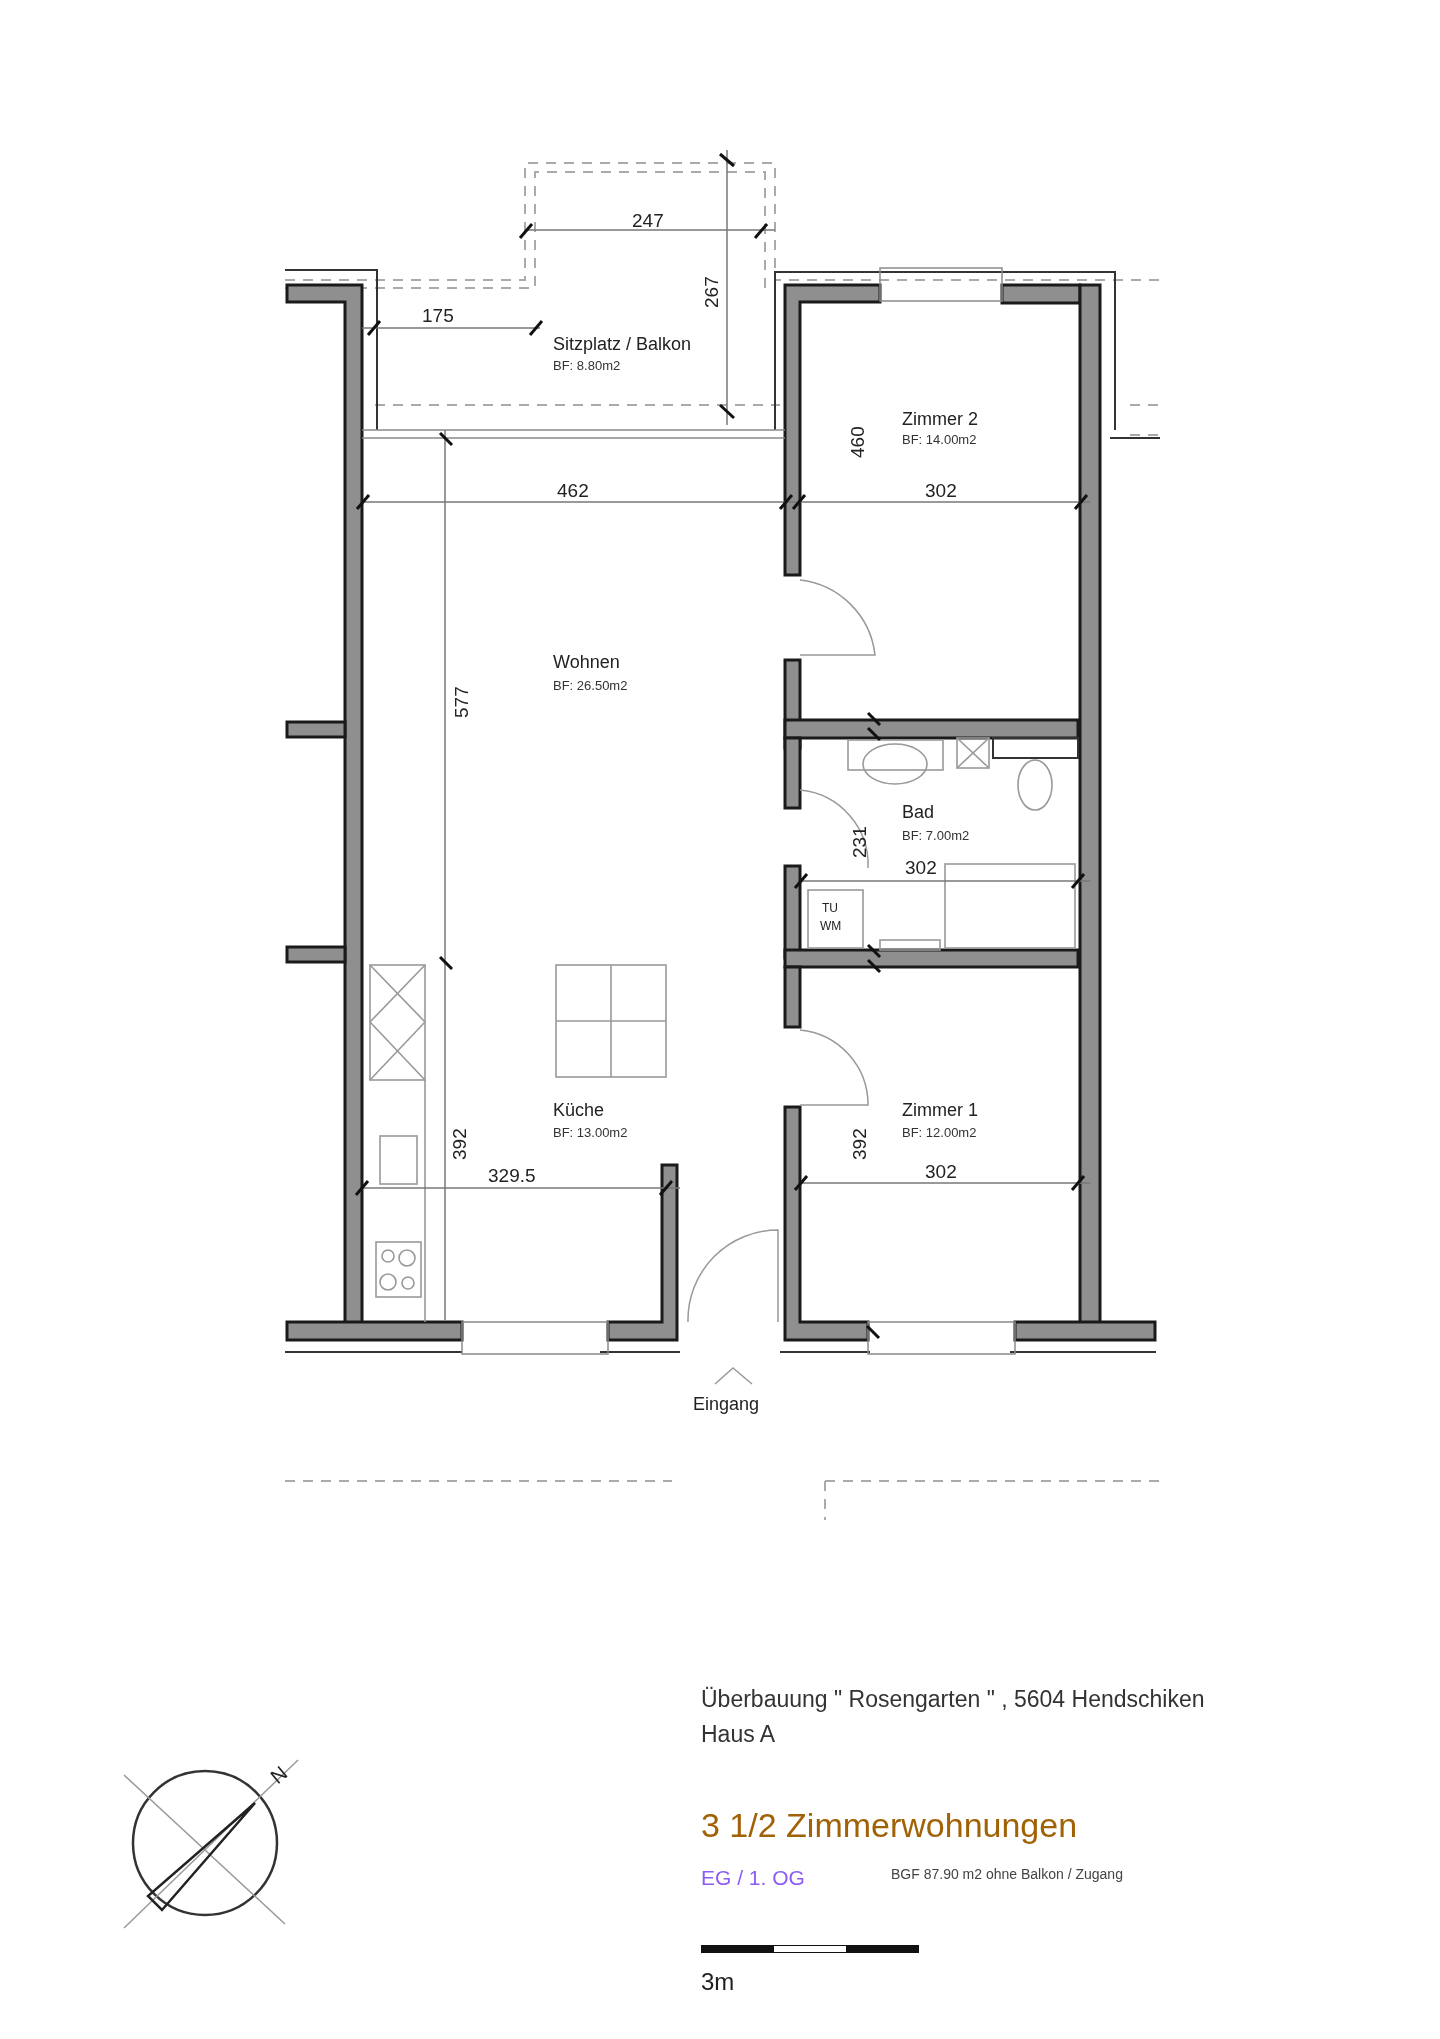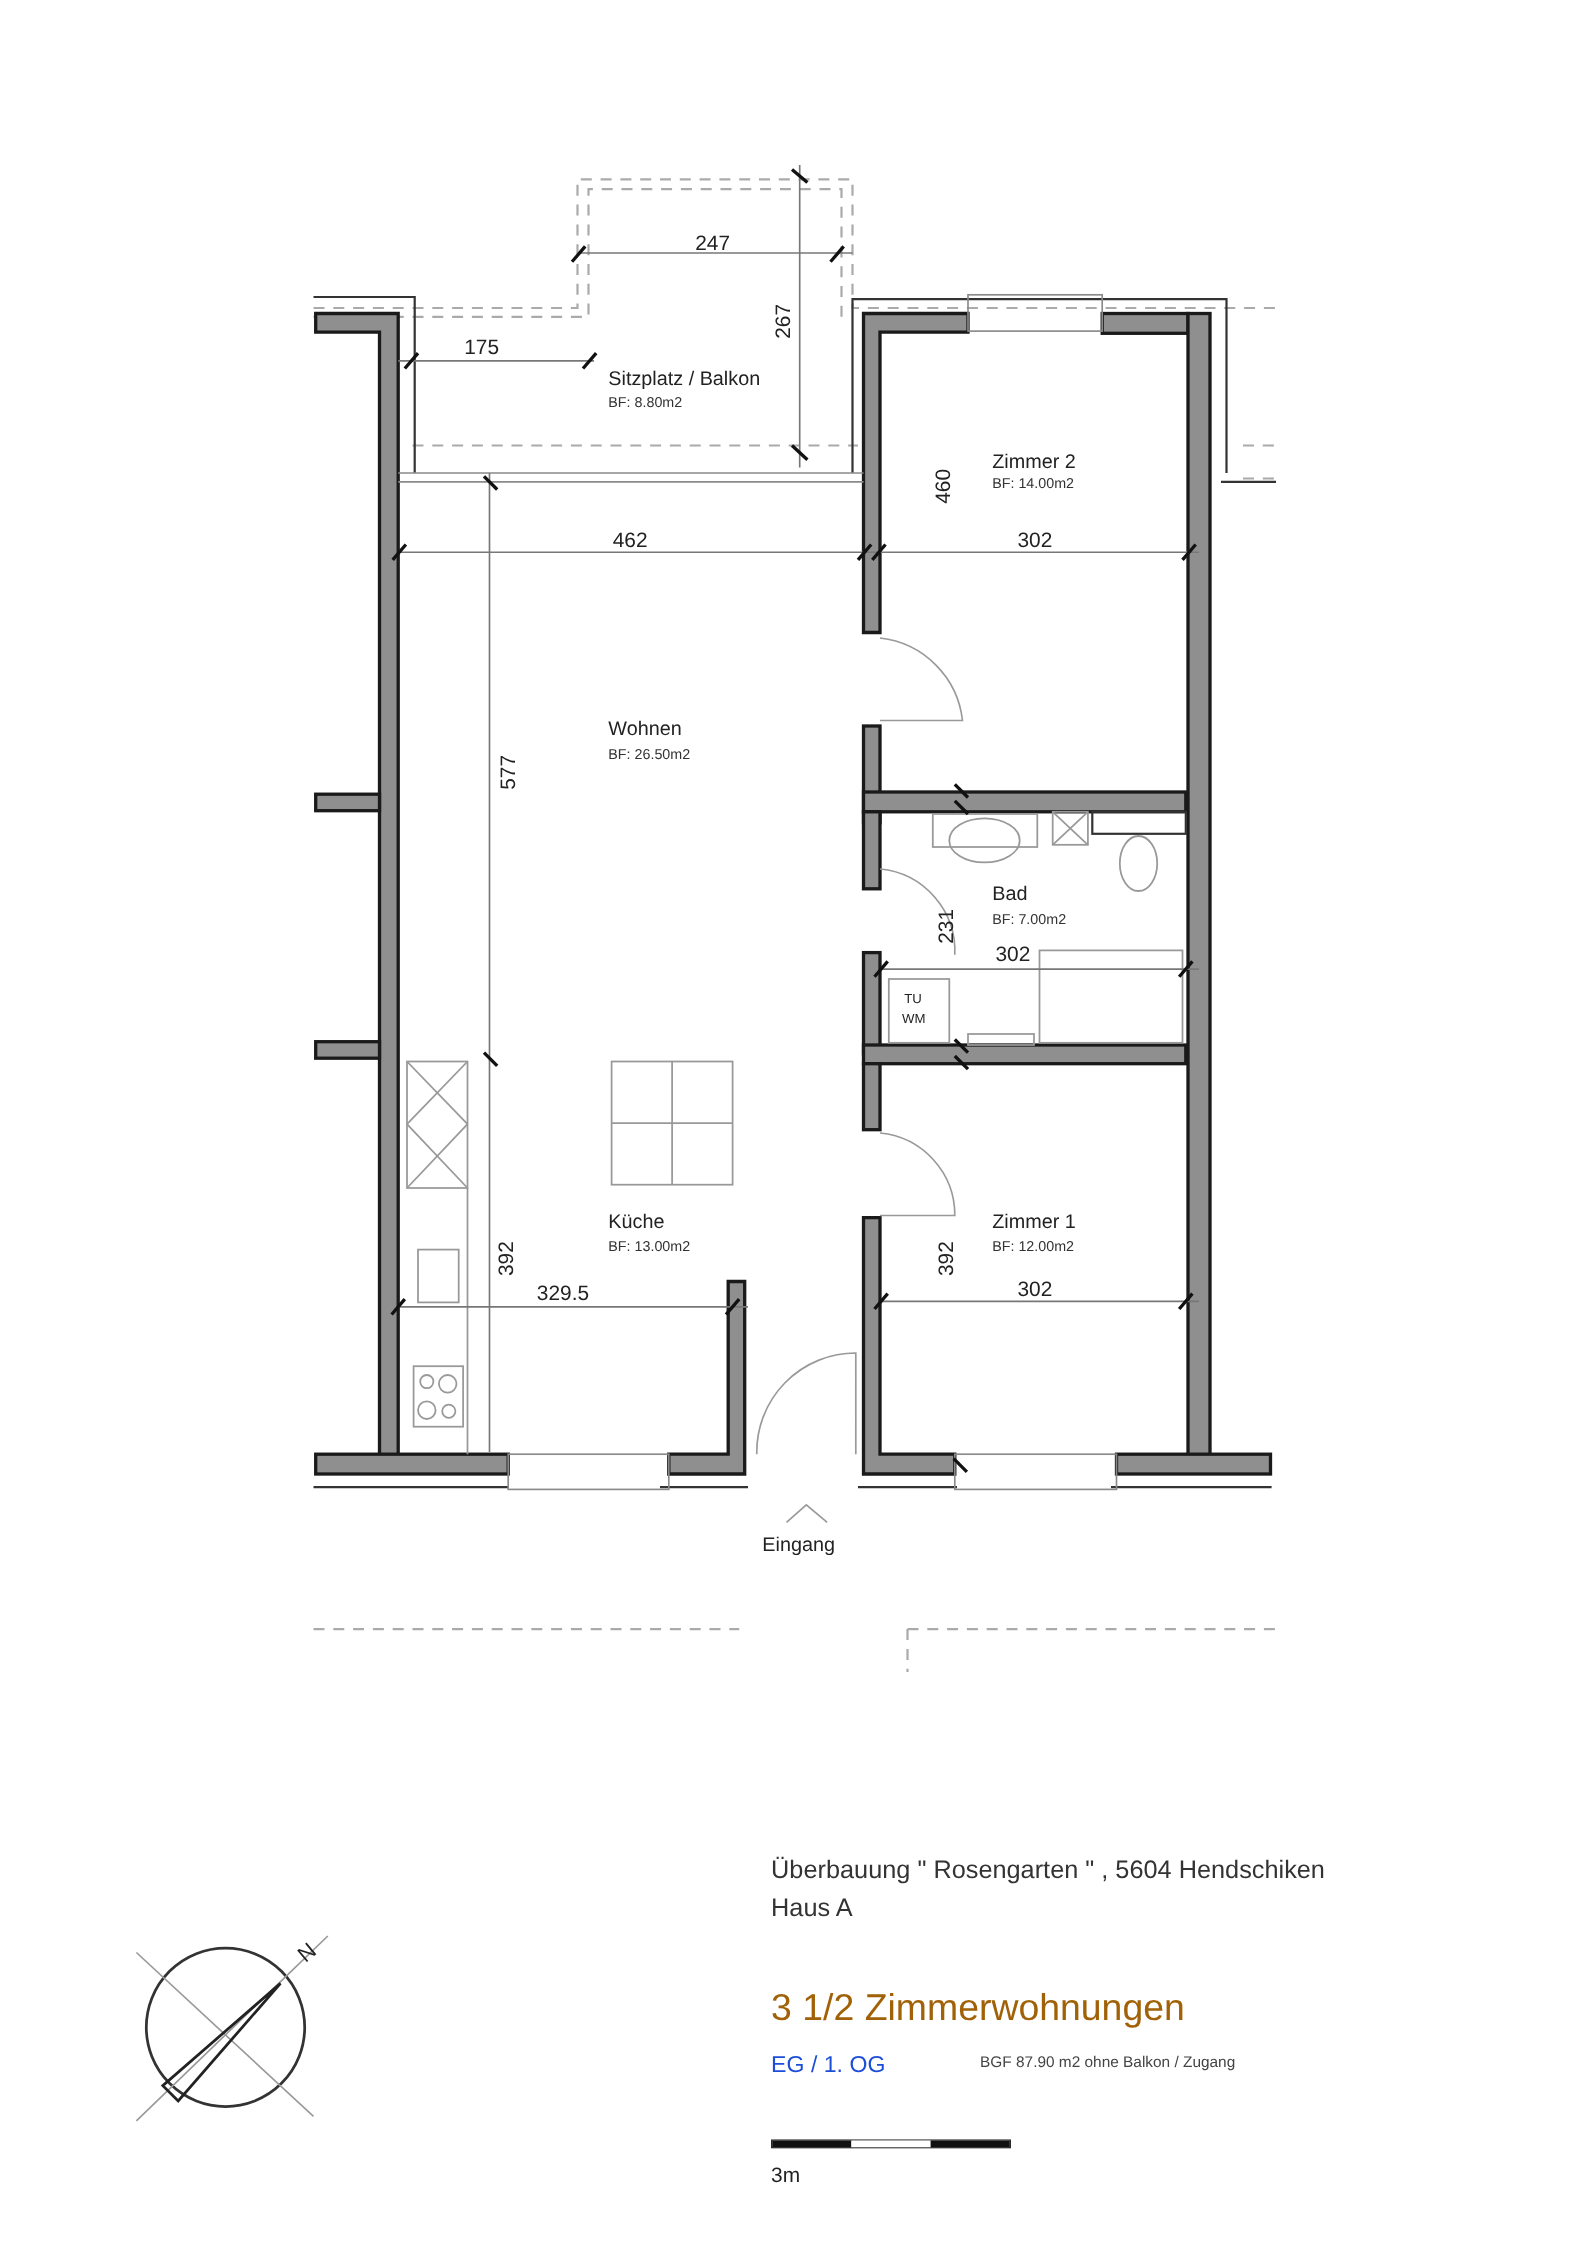--- a/index.html
+++ b/index.html
@@ -16,25 +16,25 @@
   .furn { fill: none; stroke: #999; stroke-width: 1.6; }
   .dimtxt { font-family: "Liberation Sans", sans-serif; font-size: 19px; fill: #222; }
   .roomtxt { font-family: "Liberation Sans", sans-serif; font-size: 18px; fill: #222; }
   .bftxt { font-family: "Liberation Sans", sans-serif; font-size: 13px; fill: #333; }
   .smtxt { font-family: "Liberation Sans", sans-serif; font-size: 12px; fill: #222; }
   .title-block { position: absolute; left: 701px; top: 1686px; width: 640px; }
   .tb-line { font-size: 23px; color: #333; margin: 0; white-space: nowrap; }
   .tb-l1 { position: absolute; top: 0; left: 0; }
   .tb-l2 { position: absolute; top: 35px; left: 0; }
   .tb-l3 { position: absolute; top: 120px; left: 0; font-size: 34px; color: #a16207; }
-  .tb-l4a { position: absolute; top: 180px; left: 0; font-size: 21px; color: #1d4ed8; }
+  .tb-l4a { position: absolute; top: 180px; left: 0; font-size: 21px; color: #8b5cf6; }
   .tb-l4b { position: absolute; top: 180px; left: 190px; font-size: 14px; color: #444; }
   .scale-bar { position: absolute; left: 701px; top: 1945px; width: 218px; height: 8px; display: flex; border: 1px solid #111; box-sizing: border-box; }
   .scale-seg { flex: 1; height: 100%; }
-  .scale-label { position: absolute; left: 701px; top: 1968px; font-size: 19px; color: #222; }
+  .scale-label { position: absolute; left: 701px; top: 1968px; font-size: 24px; color: #222; }
 </style>
 </head>
 <body>
 
 <svg width="1440" height="2039" viewBox="0 0 1440 2039">
 
   <g>
     <polyline class="dash" points="285,280 525,280 525,163 775,163 775,280 1160,280"></polyline>
     <polyline class="dash" points="285,288 535,288 535,172 765,172 765,288"></polyline>
     <line class="dash" x1="375" y1="405" x2="780" y2="405"></line>

